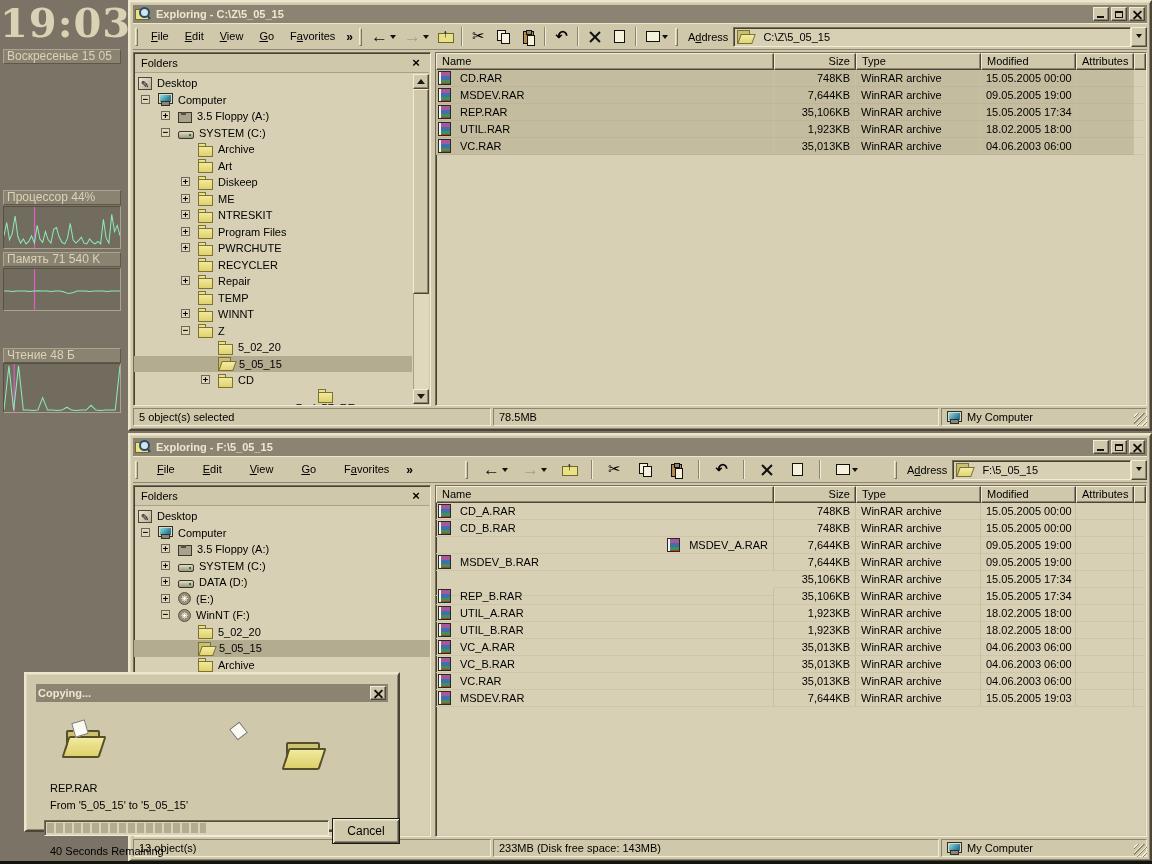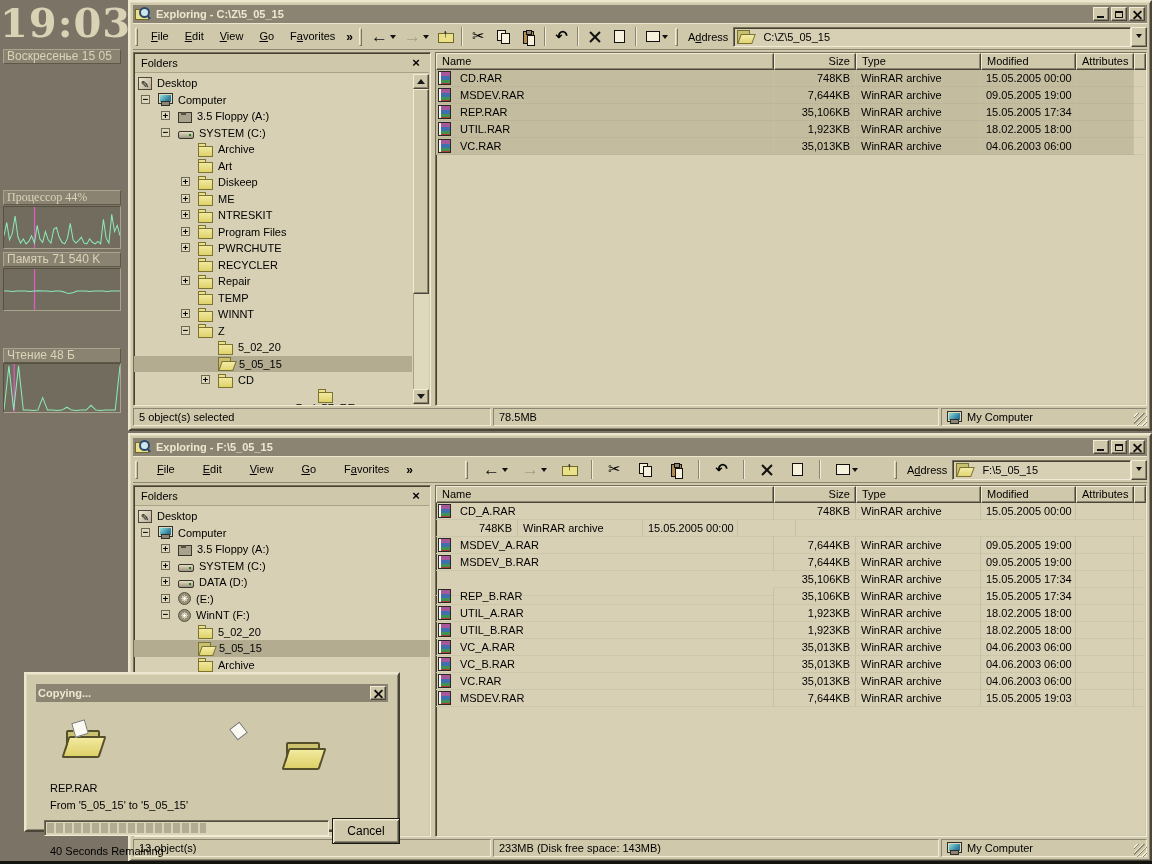--- a/index.html
+++ b/index.html
@@ -186,21 +186,21 @@
   #bottombar{position:absolute;left:0;bottom:0;width:100%;height:3px;background:#14140f;z-index:40}
 </style>
 </head>
 <body>
 
 <div id="screen">
 
   <div id="sidebar">
     <div id="clock">19:03</div>
     <div class="deskbox" id="datebox">Воскресенье 15 05</div>
-  <div class="deskbox" style="top: 190px; font-family: Liberation Serif, serif;">Процессор 44%</div>
+  <div class="deskbox" style="top: 190px;">Процессор 44%</div>
       <div class="graphbox" style="top: 206px; height: 43px;">
         <svg width="100%" height="100%" viewBox="0 0 114 41" preserveAspectRatio="none">
           <line x1="30" y1="0" x2="30" y2="41" stroke="#e25cc8" stroke-width="1.2"></line>
           <polyline points="0.0,28.7 2.7,15.6 5.4,32.8 8.1,26.6 10.9,9.0 13.6,29.5 16.3,36.1 19.0,32.0 21.7,36.9 24.4,34.4 27.1,28.7 29.9,36.1 32.6,18.4 35.3,32.0 38.0,35.3 40.7,24.6 43.4,32.8 46.1,36.1 48.9,22.1 51.6,20.5 54.3,30.3 57.0,35.3 59.7,36.9 62.4,31.2 65.1,16.4 67.9,32.8 70.6,36.1 73.3,33.6 76.0,30.3 78.7,36.1 81.4,36.9 84.1,32.0 86.9,35.3 89.6,36.9 92.3,34.4 95.0,36.9 97.7,12.3 100.4,31.2 103.1,36.1 105.9,7.4 108.6,24.6 111.3,18.4 114.0,28.7" fill="none" stroke="#8beab9" stroke-width="1"></polyline>
         </svg>
       </div>
       <div class="deskbox" style="top: 252px;">Память 71 540 K</div>
       <div class="graphbox" style="top: 268px; height: 43px;">
         <svg width="100%" height="100%" viewBox="0 0 114 41" preserveAspectRatio="none">
           <line x1="30" y1="0" x2="30" y2="41" stroke="#e25cc8" stroke-width="1.2"></line>
@@ -677,34 +677,38 @@
               <div class="fcell" style="width: 125px;">
                 <span>WinRAR archive</span>
               </div>
               <div class="fcell" style="width: 95px;">
                 <span>15.05.2005 00:00</span>
               </div>
               <div class="fcell" style="width: 58px;"></div>
               <div class="fcell ffill"></div>
             </div>
             <div class="frow">
+              <div class="fcell fname" style="width: 338px;">
+                <div class="icn i-winrar"></div>
+                <span>CD_B.RAR</span>
+              </div>
               <div class="fcell fsize" style="width: 82px;">
                 <span>748KB</span>
               </div>
               <div class="fcell" style="width: 125px;">
                 <span>WinRAR archive</span>
               </div>
               <div class="fcell" style="width: 95px;">
                 <span>15.05.2005 00:00</span>
               </div>
               <div class="fcell" style="width: 58px;"></div>
               <div class="fcell ffill"></div>
             </div>
             <div class="frow">
-              <div class="fcell fname" style="width: 338px;">
+              <div class="fcell fname" style="width: 338px; justify-content: flex-end;">
                 <div class="icn i-winrar"></div>
                 <span>MSDEV_A.RAR</span>
               </div>
               <div class="fcell fsize" style="width: 82px;">
                 <span>7,644KB</span>
               </div>
               <div class="fcell" style="width: 125px;">
                 <span>WinRAR archive</span>
               </div>
               <div class="fcell" style="width: 95px;">

